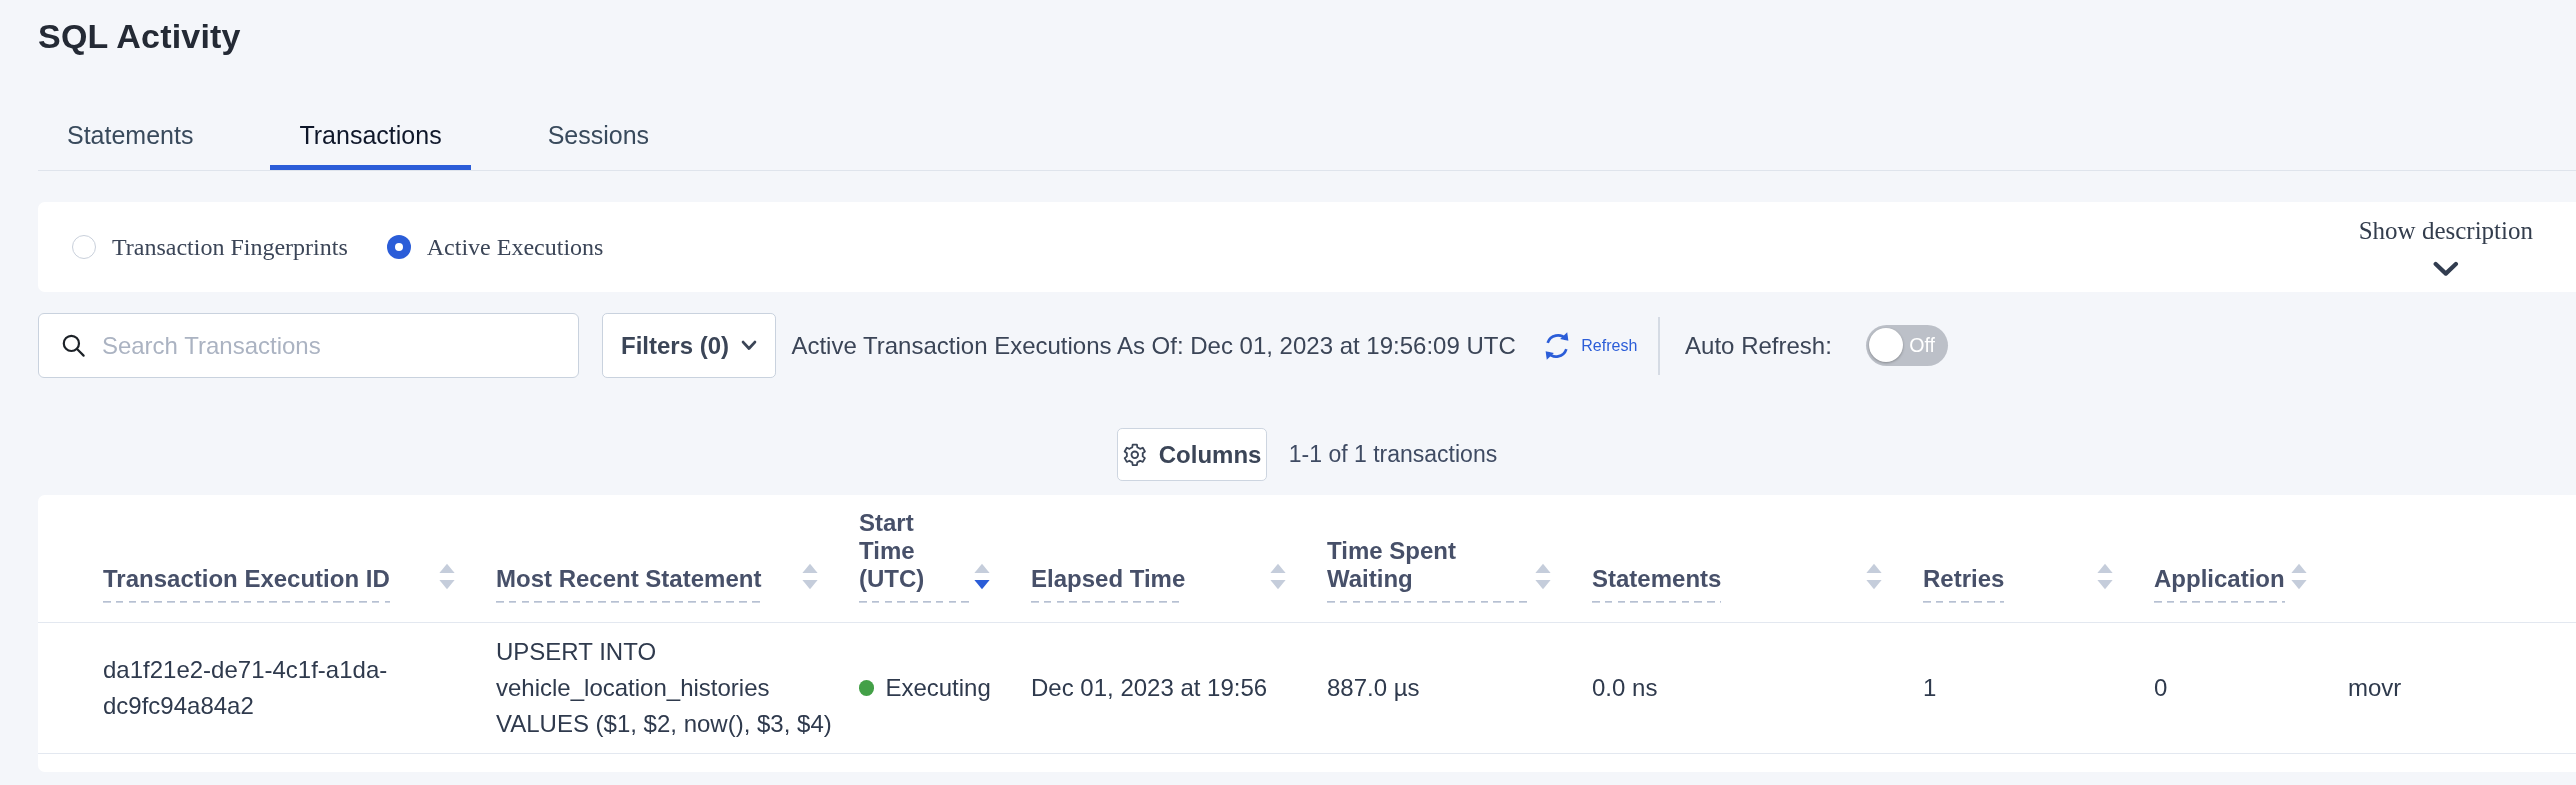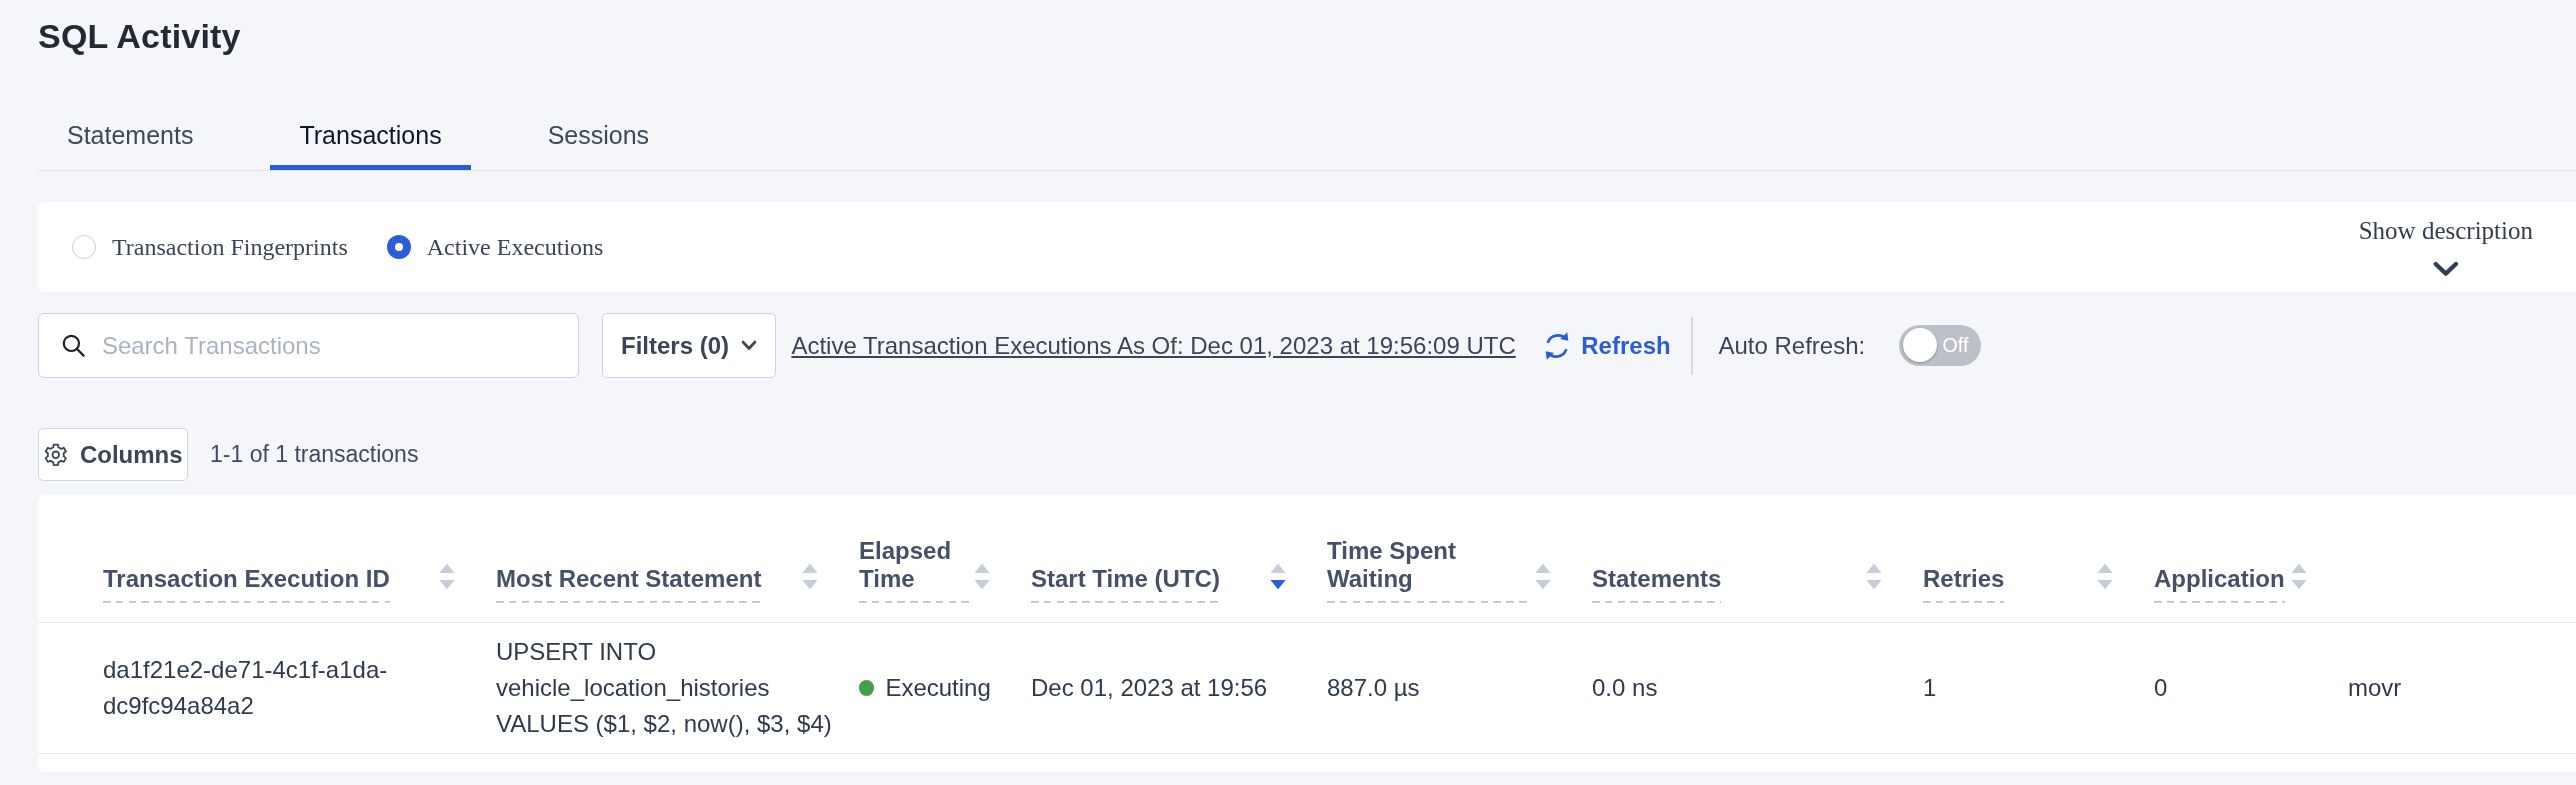--- a/index.html
+++ b/index.html
@@ -57,39 +57,39 @@
     border:none; outline:none; flex:1; font-size:24px; color:#242a35;
     font-family:"Liberation Sans", sans-serif; margin-left:15.4px; min-width:0; background:transparent;
   }
   .search-box input::placeholder { color:#abb3c2; }
   .filters-btn {
     margin-left:23px; width:174px; height:65px; background:#fff;
     border:1.7px solid #c9d2de; border-radius:5.1px;
     display:flex; align-items:center; justify-content:center; gap:12px;
     font-size:24px; font-weight:600; color:#3b4557; cursor:pointer;
   }
-  .asof-text { margin-left:15.4px; font-size:24px; color:#3b4557;text-decoration:underline; }
+  .asof-text { margin-left:15.4px; font-size:24px; color:#3b4557; }
   .refresh { margin-left:25px; display:flex; align-items:center; gap:8.5px; cursor:pointer; }
-  .refresh-label { font-size:24px; color:#2b5dd8;font-weight:bold; }
+  .refresh-label { font-size:16px; color:#2b5dd8; }
   .v-divider { margin-left:20.5px; width:1.7px; height:58px; background:#d5dbe4; }
   .auto-refresh-label { margin-left:25.6px; font-size:24px; color:#3b4557; }
   .toggle {
     margin-left:34px; width:82px; height:41px; border-radius:20.5px; background:#bcc0c8;
     position:relative; display:flex; align-items:center; justify-content:flex-end;
     padding-right:12.8px; cursor:pointer;
   }
   .toggle-knob {
     position:absolute; left:3.4px; top:3.4px; width:34px; height:34px; border-radius:50%;
     background:#fff; box-shadow:0 0.9px 2.6px rgba(0,0,0,.3);
   }
   .toggle-state { font-size:19.6px; color:#ffffff; }
   
   .columns-row {
     position:absolute; left:38px; right:0; top:428px; height:53px;
-    display:flex; align-items:center;
+    display:flex; align-items:center;justify-content:center;
   }
   .columns-btn {
     width:150px; height:53px; background:#fff; border:1.7px solid #cdd5e0; border-radius:5.1px;
     display:flex; align-items:center; justify-content:center; gap:11px;
     font-size:24px; font-weight:600; color:#3b4557; cursor:pointer;
   }
   .count-label { margin-left:22px; font-size:23px; color:#3f4b63; }
   
   .table-card {
     position:absolute; left:38px; right:0; top:495px; height:277px;
@@ -210,31 +210,31 @@
         </svg>
       </div>
       <div class="th">
         <span class="th-label">Most Recent Statement</span>
         <svg class="sort-icon" width="22" height="29" viewBox="0 0 26 34">
           <polygon points="13,2 22,13 4,13" fill="#c5cddb"></polygon>
             <polygon points="13,32 22,21 4,21" fill="#c5cddb"></polygon>
         </svg>
       </div>
       <div class="th">
+        <span class="th-label">Start Time (UTC)</span>
+        <svg class="sort-icon" width="22" height="29" viewBox="0 0 26 34">
+          <polygon points="13,2 22,13 4,13" fill="#c5cddb"></polygon>
+            <polygon points="13,32 22,21 4,21" fill="#2b5dd8"></polygon>
+        </svg>
+      </div>
+      <div class="th">
         <span class="th-label">Elapsed Time</span>
         <svg class="sort-icon" width="22" height="29" viewBox="0 0 26 34">
           <polygon points="13,2 22,13 4,13" fill="#c5cddb"></polygon>
             <polygon points="13,32 22,21 4,21" fill="#c5cddb"></polygon>
-        </svg>
-      </div>
-      <div class="th">
-        <span class="th-label">Start Time (UTC)</span>
-        <svg class="sort-icon" width="22" height="29" viewBox="0 0 26 34">
-          <polygon points="13,2 22,13 4,13" fill="#c5cddb"></polygon>
-            <polygon points="13,32 22,21 4,21" fill="#2b5dd8"></polygon>
         </svg>
       </div>
       <div class="th">
         <span class="th-label">Time Spent Waiting</span>
         <svg class="sort-icon" width="22" height="29" viewBox="0 0 26 34">
           <polygon points="13,2 22,13 4,13" fill="#c5cddb"></polygon>
             <polygon points="13,32 22,21 4,21" fill="#c5cddb"></polygon>
         </svg>
       </div>
       <div class="th">

